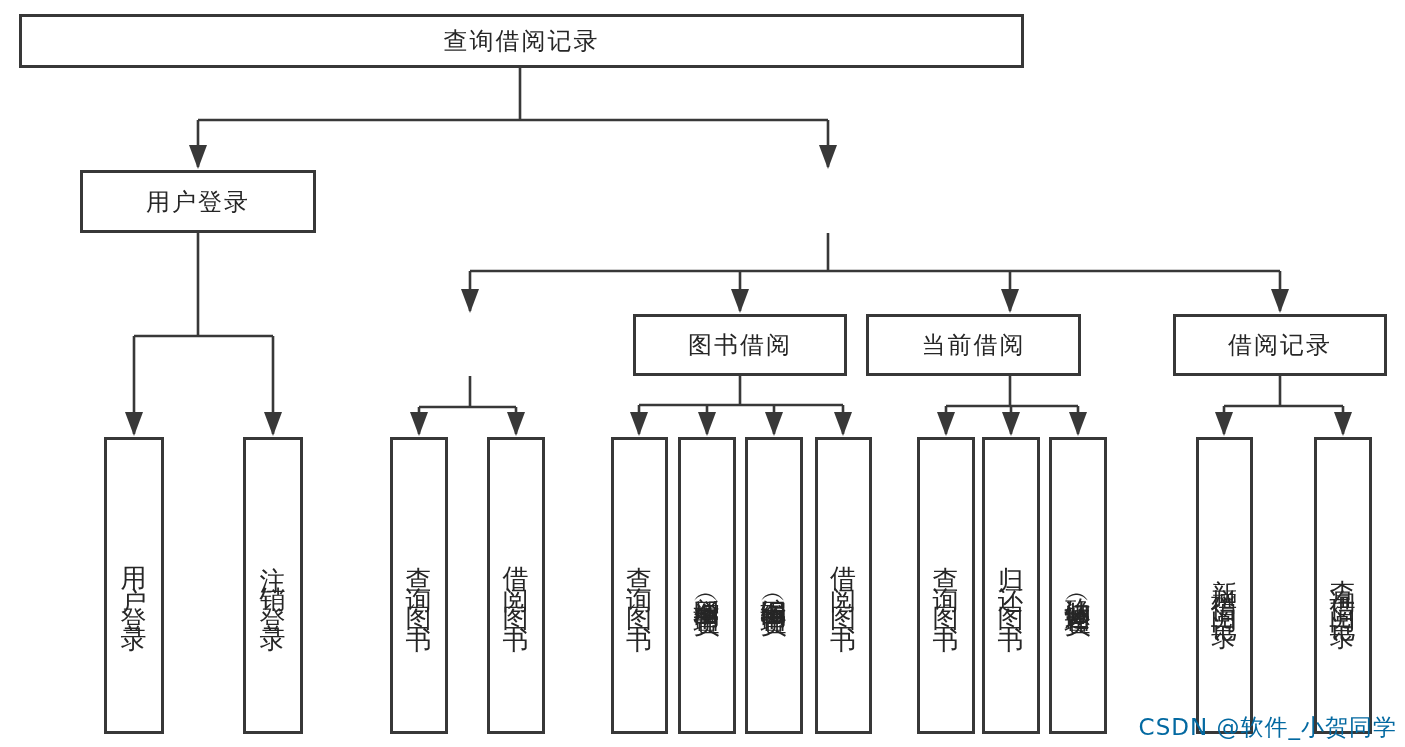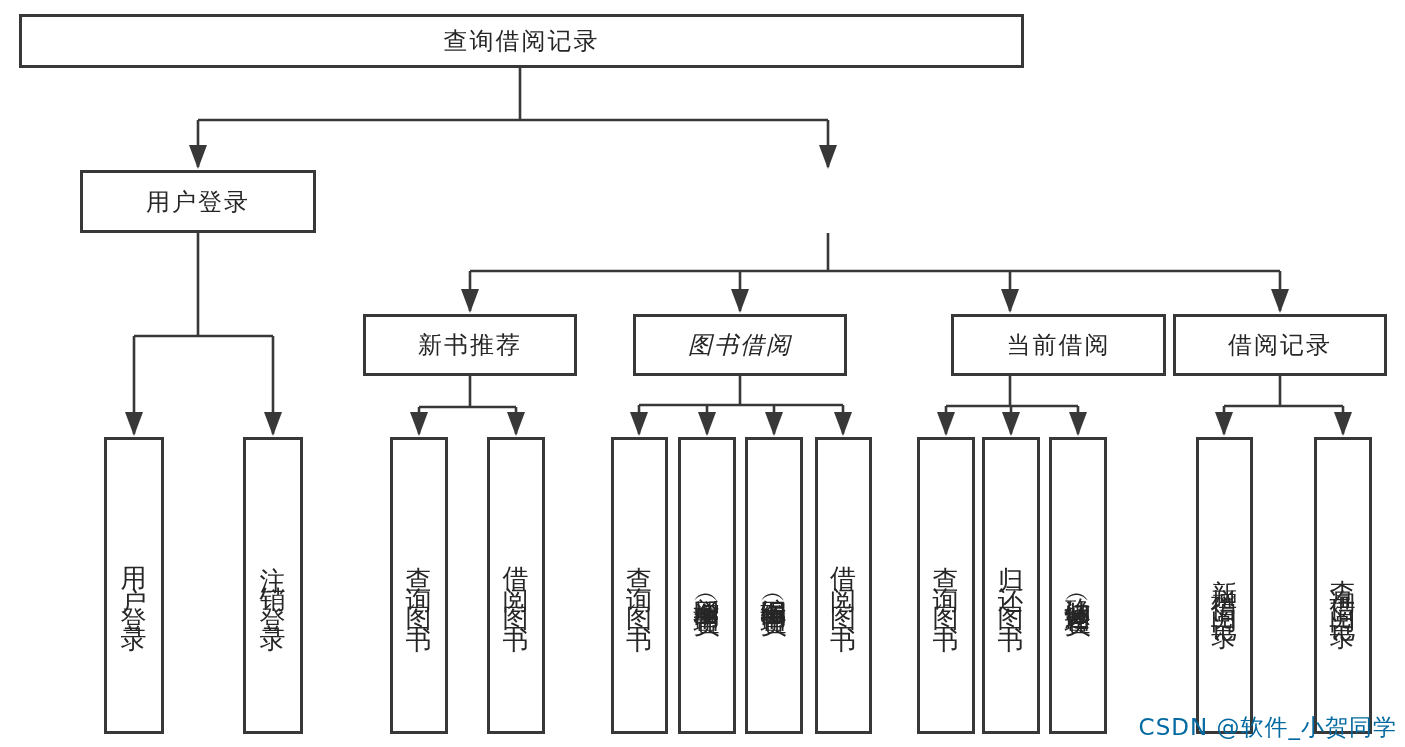--- a/index.html
+++ b/index.html
@@ -22,22 +22,22 @@
   .v6 span{letter-spacing:9px;}
   .v9 span{letter-spacing:2px;}
 
   
   #n-root{left:19px;top:14px;width:1005px;height:54px;}
   
   #n-user-login{left:80px;top:170px;width:236px;height:63px;}
   #n-book-mgmt{left:711px;top:170px;width:236px;height:63px;}
   
   #n-new-book-rec{left:363px;top:314px;width:214px;height:62px;}
-  #n-book-borrow{left:633px;top:314px;width:214px;height:62px;font-style:italic;}
-  #n-current-borrow{left:951px;top:314px;width:215px;height:62px;}
+  #n-book-borrow{left:633px;top:314px;width:214px;height:62px;}
+  #n-current-borrow{left:866px;top:314px;width:215px;height:62px;}
   #n-borrow-record{left:1173px;top:314px;width:214px;height:62px;}
   
   .leaf{top:437px;height:297px;}
   #n-leaf-user-login{left:104px;width:60px;}
   #n-leaf-logout{left:243px;width:60px;}
   #n-leaf-query-book-rec{left:390px;width:58px;}
   #n-leaf-borrow-book-rec{left:487px;width:58px;}
   #n-leaf-query-book-borrow{left:611px;width:57px;}
   #n-leaf-add-book-admin{left:678px;width:58px;}
   #n-leaf-edit-book-admin{left:745px;width:58px;}
@@ -102,23 +102,20 @@
   </svg>
 
   <div class="node hbox" id="n-root">
     <span>查询借阅记录</span>
   </div>
 
   <div class="node hbox" id="n-user-login">
     <span>用户登录</span>
   </div>
 
-  <div class="node hbox" id="n-new-book-rec">
-    <span>新书推荐</span>
-  </div>
   <div class="node hbox" id="n-book-borrow">
     <span>图书借阅</span>
   </div>
   <div class="node hbox" id="n-current-borrow">
     <span>当前借阅</span>
   </div>
   <div class="node hbox" id="n-borrow-record">
     <span>借阅记录</span>
   </div>
 

